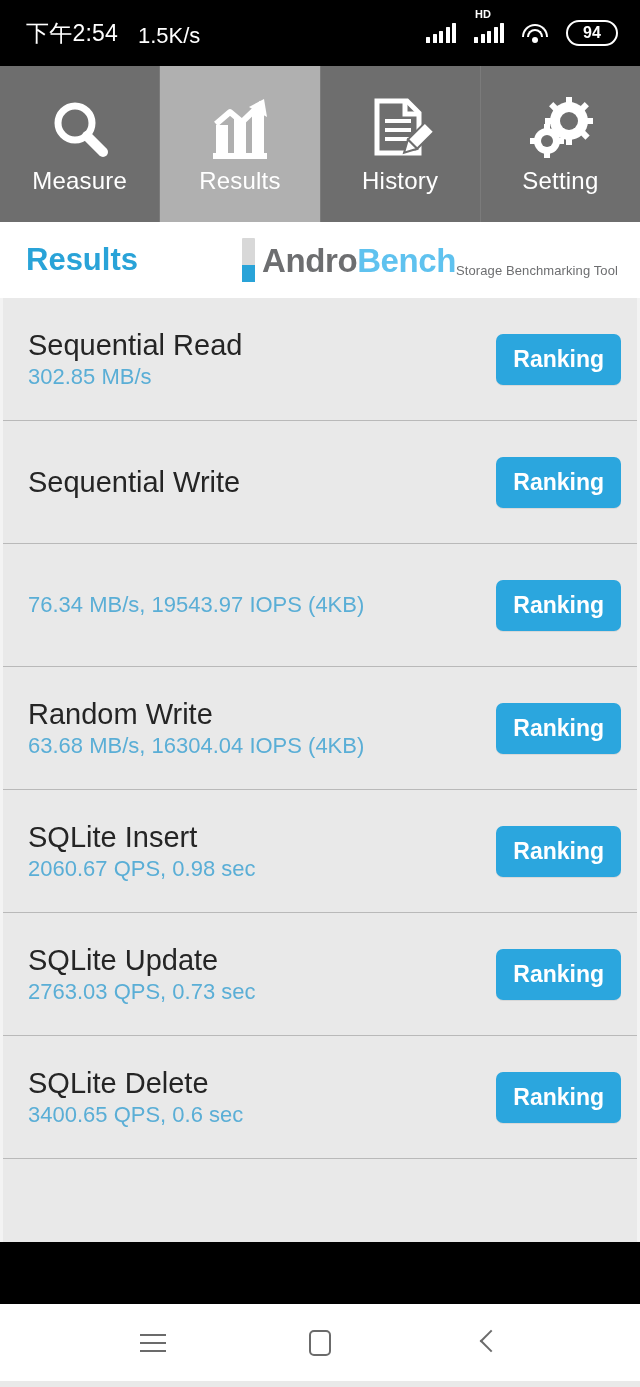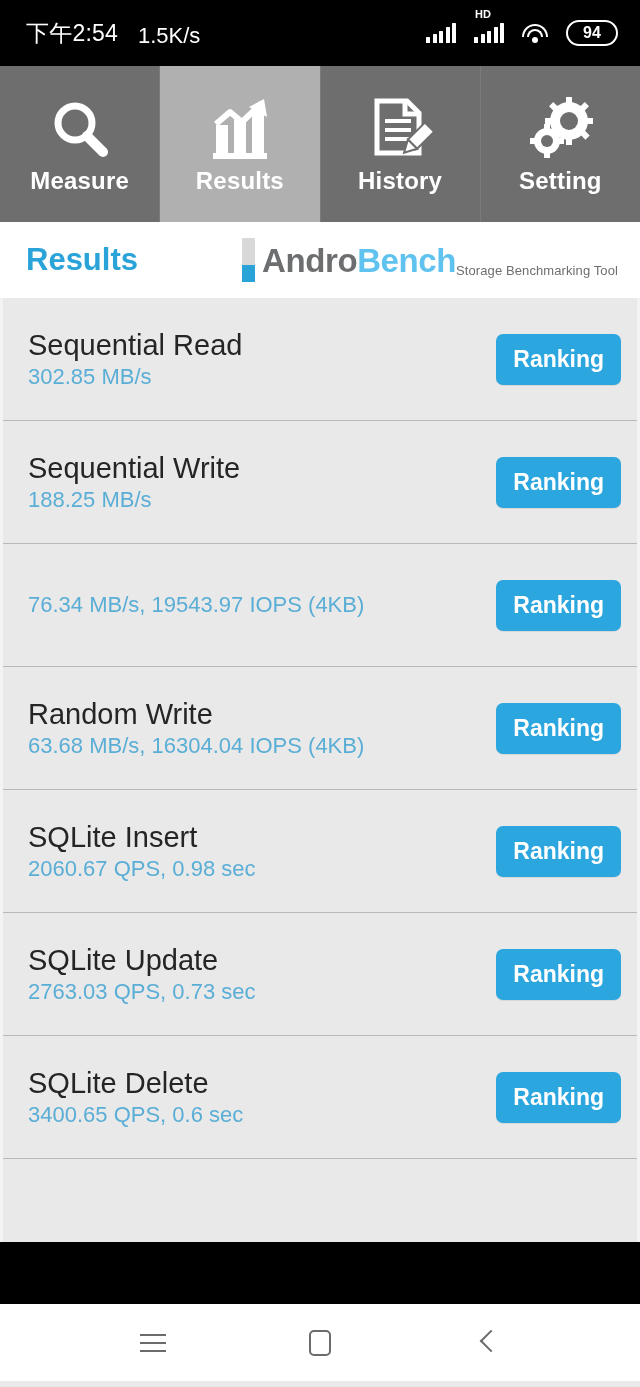--- a/index.html
+++ b/index.html
@@ -41,21 +41,21 @@
     display:flex; align-items:center; justify-content:center; font-size:16px; font-weight:bold; }
 
   
   .tabbar { display:flex; height:156px; }
   .tab { flex:1; background:#6e6e6e; color:#fff;
     display:flex; flex-direction:column; align-items:center; justify-content:center;
     border-right:1px solid #7b7b7b; position:relative; }
   .tab:last-child { border-right:none; }
   .tab.active { background:#b0b0b0; }
   .tab-icon { height:74px; display:flex; align-items:center; justify-content:center; }
-  .tab-label { font-size:24px; font-weight:bold; letter-spacing:.2px; }
+  .tab-label { font-size:24px; font-weight:normal; letter-spacing:.2px; }
 
   
   .appheader { height:76px; background:#fff; display:flex; align-items:center;
     justify-content:space-between; padding:0 22px 0 26px; }
   .page-title { color:#29a3d8; font-size:31px; font-weight:bold; }
   .logo { display:flex; align-items:center; gap:7px; }
   .logo-bar { width:13px; height:44px; background:#d8d8d8; position:relative; border-radius:1px; }
   .logo-bar::after { content:""; position:absolute; left:0; bottom:0; width:13px; height:17px; background:#29a3d8; }
   .logo-text { display:flex; flex-direction:row; align-items:flex-end; line-height:1; }
   .logo-main { font-size:33px; font-weight:bold; letter-spacing:-.4px; }
@@ -220,21 +220,20 @@
       <div class="row-texts">
         <span class="row-title">Sequential Read</span>
         <span class="row-value">302.85 MB/s</span>
       </div>
       <button class="ranking-btn">Ranking</button>
     </div>
 
     <div class="row">
       <div class="row-texts">
         <span class="row-title">Sequential Write</span>
-        <span class="row-value">188.25 MB/s</span>
       </div>
       <button class="ranking-btn">Ranking</button>
     </div>
 
     <div class="row">
       <div class="row-texts">
         <span class="row-value">76.34 MB/s, 19543.97 IOPS (4KB)</span>
       </div>
       <button class="ranking-btn">Ranking</button>
     </div>

